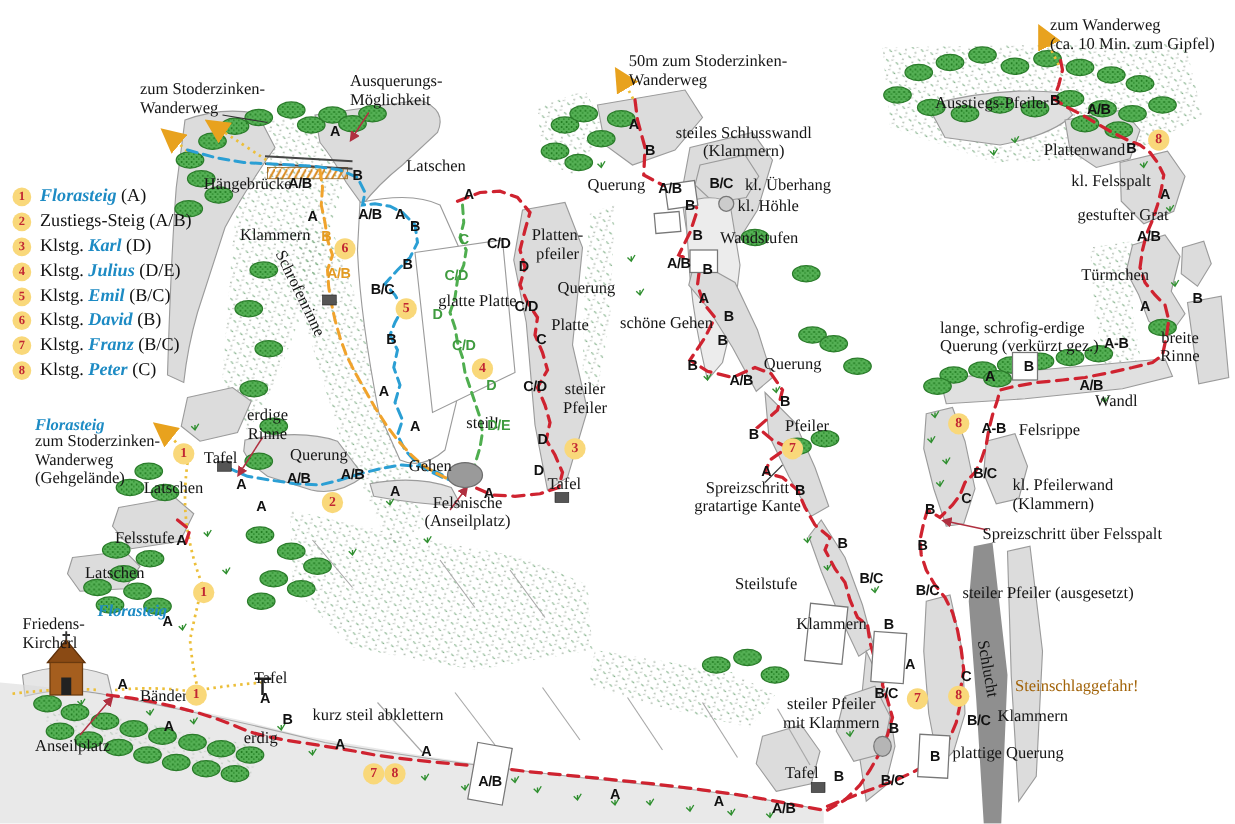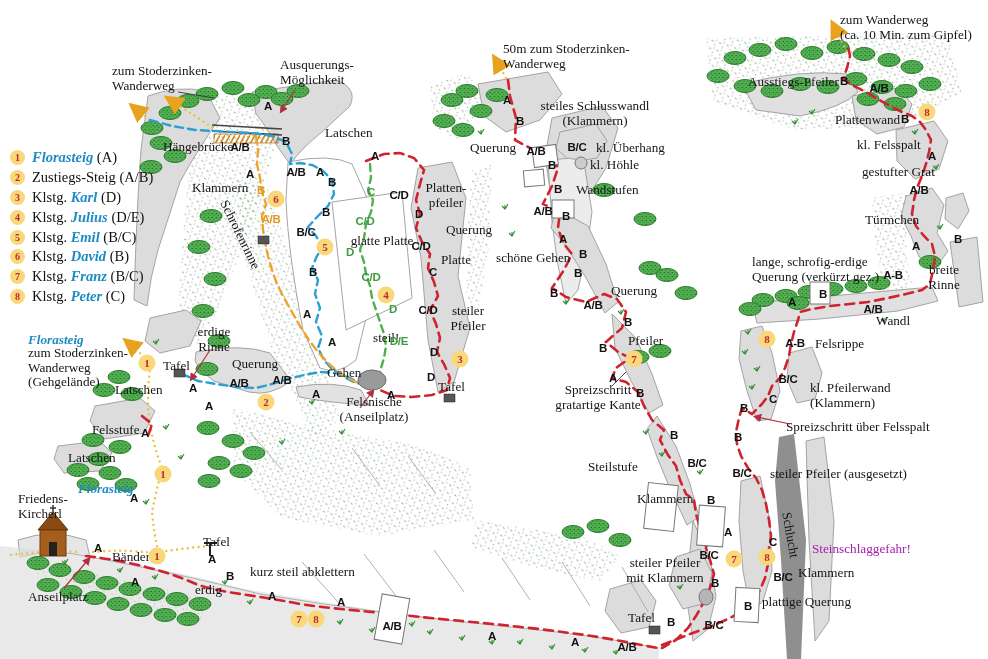--- a/index.html
+++ b/index.html
@@ -11,21 +11,21 @@
   
   #legend{position:absolute;left:10px;top:148px;}
   .lg-row{display:flex;align-items:center;height:19.8px;font:14.5px "Liberation Serif",serif;color:#111;}
   .lg-num{width:15px;height:15px;border-radius:50%;background:#f9d87a;color:#c22633;
           font:bold 10px/15px "Liberation Serif",serif;text-align:center;margin-right:7px;flex:0 0 15px;}
   .lg-name{color:#1d8bc4;font-weight:bold;font-style:italic;}
   
   .lbl{position:absolute;font:13.2px/1.1 "Liberation Serif",serif;color:#151515;white-space:pre-line;transform-origin:0 0;}
   .lbl.c{text-align:center;}
   .lbl.blue{color:#1d8bc4;font-weight:bold;font-style:italic;}
-  .lbl.red{color:#a21caf;}
+  .lbl.red{color:#a16207;}
   .gr{position:absolute;font:bold 11.5px "Liberation Sans",sans-serif;color:#111;
       transform:translate(-50%,-50%);letter-spacing:-0.3px;white-space:nowrap;}
   .gr.g{color:#3f9b3f}.gr.o{color:#e39b22}
   .mk{position:absolute;width:17px;height:17px;border-radius:50%;background:#f9d87a;
       color:#c22633;font:bold 11px/17px "Liberation Serif",serif;text-align:center;
       transform:translate(-50%,-50%);}
   
   #credit{position:absolute;left:688px;top:146px;width:132px;text-align:center;
           font:bold 10.5px/13.5px "Liberation Sans",sans-serif;color:#1a1a1a;}
   .cr-red{color:#cc2233;}

